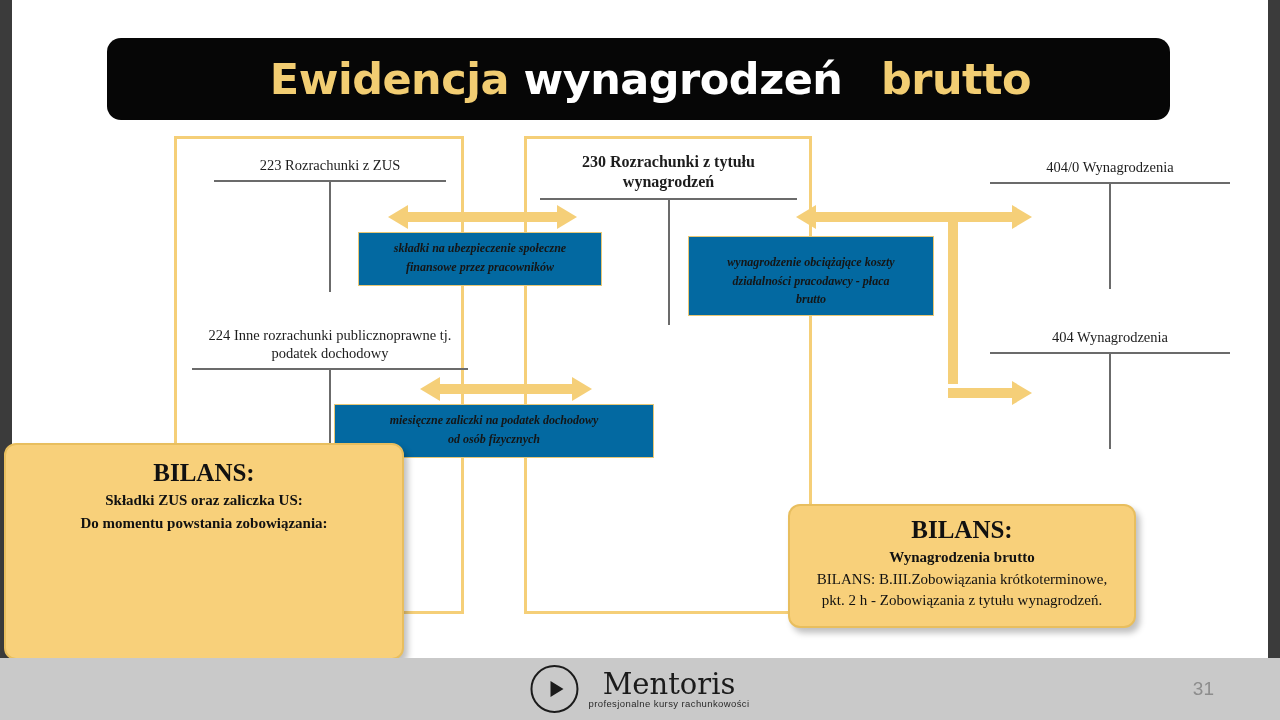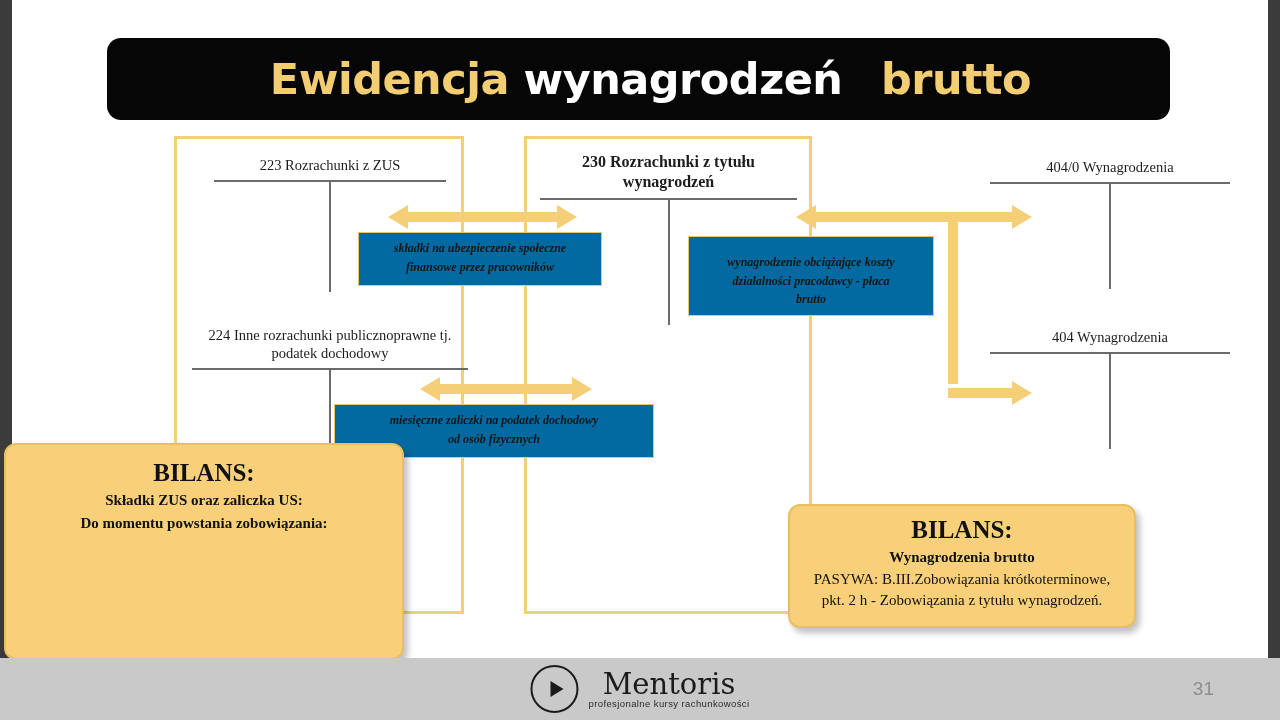--- a/index.html
+++ b/index.html
@@ -286,21 +286,21 @@
 
   <div class="callout" style="left:4px; top:443px; width:400px; height:217px; padding:14px 16px 0 16px;">
     <div class="c-title">BILANS:</div>
     <div class="c-sub">Składki ZUS oraz zaliczka US:</div>
     <div class="c-sub">Do momentu powstania zobowiązania:</div>
   </div>
 
   <div class="callout" style="left:788px; top:504px; width:348px; height:124px; padding:10px 12px 0 12px;">
     <div class="c-title">BILANS:</div>
     <div class="c-sub">Wynagrodzenia brutto</div>
-    <div class="c-line">PASYWA: B.III.Zobowiązania krótkoterminowe,</div>
+    <div class="c-line">BILANS: B.III.Zobowiązania krótkoterminowe,</div>
     <div class="c-line">pkt. 2 h - Zobowiązania z tytułu wynagrodzeń.</div>
   </div>
 
   <div id="footer">
     <div id="footer-inner">
       <div id="logo-wrap">
         <div id="logo-circle">
           <div class="tri"></div>
         </div>
         <div id="logo-text-wrap">

